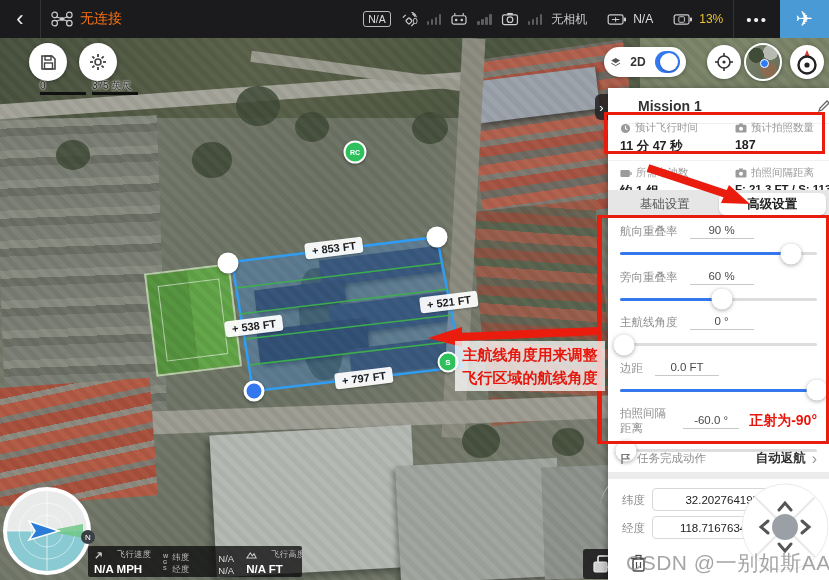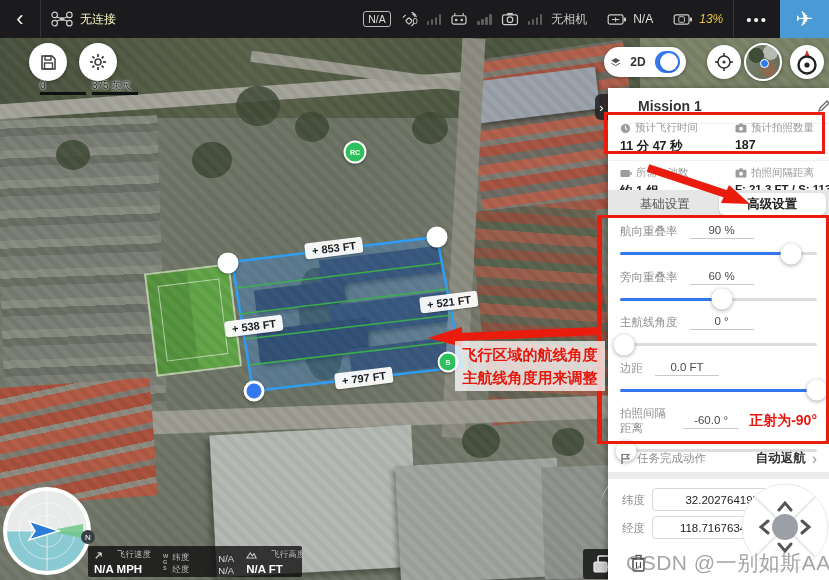--- a/index.html
+++ b/index.html
@@ -4,29 +4,29 @@
 <style>
   html,body{margin:0;padding:0;}
   body{font-family:"Liberation Sans","DejaVu Sans",sans-serif;background:#000;}
   .screen{position:relative;width:829px;height:580px;overflow:hidden;background:#6b7263;}
 
   
   .topbar{position:absolute;left:0;top:0;width:829px;height:38px;background:#1b1b1d;display:flex;align-items:center;z-index:40;color:#ddd;}
   .topbar .back{width:40px;text-align:center;font-size:22px;color:#eee;line-height:38px;cursor:pointer;}
   .tb-div{width:1px;height:38px;background:#333;}
   .tb-group{display:flex;align-items:center;gap:7px;padding:0 10px;}
-  .tb-label{font-size:12px;color:#fef9c3;}
+  .tb-label{font-size:14px;color:#f97316;}
   .tb-small{font-size:12px;color:#c9c9c9;}
   .na-badge{border:1px solid #b9b9b9;border-radius:3px;font-size:10.5px;padding:1px 4px;color:#ddd;}
   .bars{display:flex;align-items:flex-end;gap:1.5px;height:11px;}
   .bars i{display:block;width:2.5px;background:#5c5c5c;border-radius:1px;}
   .bars i:nth-child(1){height:4px}.bars i:nth-child(2){height:6px}.bars i:nth-child(3){height:8px}.bars i:nth-child(4){height:11px}
   .sat-zero{font-size:9px;color:#cfcfcf;align-self:flex-start;margin:4px 0 0 -4px;}
   .batt-val{font-size:12px;color:#ddd;}
-  .batt-warn{color:#e8c335;font-style:italic;}
+  .batt-warn{color:#e8c335;}
   .more-dots{font-size:15px;letter-spacing:2px;color:#eee;padding:0 12px;cursor:pointer;}
   .plane-btn{width:49px;height:38px;background:#4a9bd5;display:flex;align-items:center;justify-content:center;cursor:pointer;}
   .plane-btn span{color:#fff;font-size:21px;transform:rotate(0deg);font-family:"DejaVu Sans",sans-serif;}
 
   
   .map{position:absolute;left:0;top:0;width:829px;height:580px;z-index:0;
     background:linear-gradient(100deg,#757a6c,#6b7263 40%,#7c7f72 75%,#6e7565);}
   .blob{position:absolute;}
   .map-noise{position:absolute;inset:0;background:repeating-linear-gradient(45deg,rgba(0,0,0,.04) 0 5px,rgba(255,255,255,.02) 5px 10px);}
   .trees-top{left:0;top:36px;width:829px;height:82px;background:linear-gradient(95deg,#49523f,#5a6149 30%,#4c5540 60%,#57604a 80%,#6d765c);}
@@ -576,19 +576,19 @@
   <div class="red-box" style="left:597px;top:215px;width:224px;height:223px;border-left-width:5px;"></div>
 
   <svg class="annot-svg" width="829" height="580" viewBox="0 0 829 580">
     <line x1="648" y1="168" x2="726" y2="194" stroke="#ea1c0d" stroke-width="8"></line>
     <polygon points="750,204 721,203 729,185" fill="#ea1c0d"></polygon>
     <line x1="599" y1="331" x2="458" y2="337" stroke="#ea1c0d" stroke-width="8"></line>
     <polygon points="428,338 462,347 462,327" fill="#ea1c0d"></polygon>
   </svg>
 
   <div class="note-box">
+    <span>主航线角度用来调整</span>
     <span>飞行区域的航线角度</span>
-    <span>主航线角度用来调整</span>
   </div>
 
   <div class="watermark">CSDN @一别如斯AA</div>
 
 </div>
 
 </body></html>

